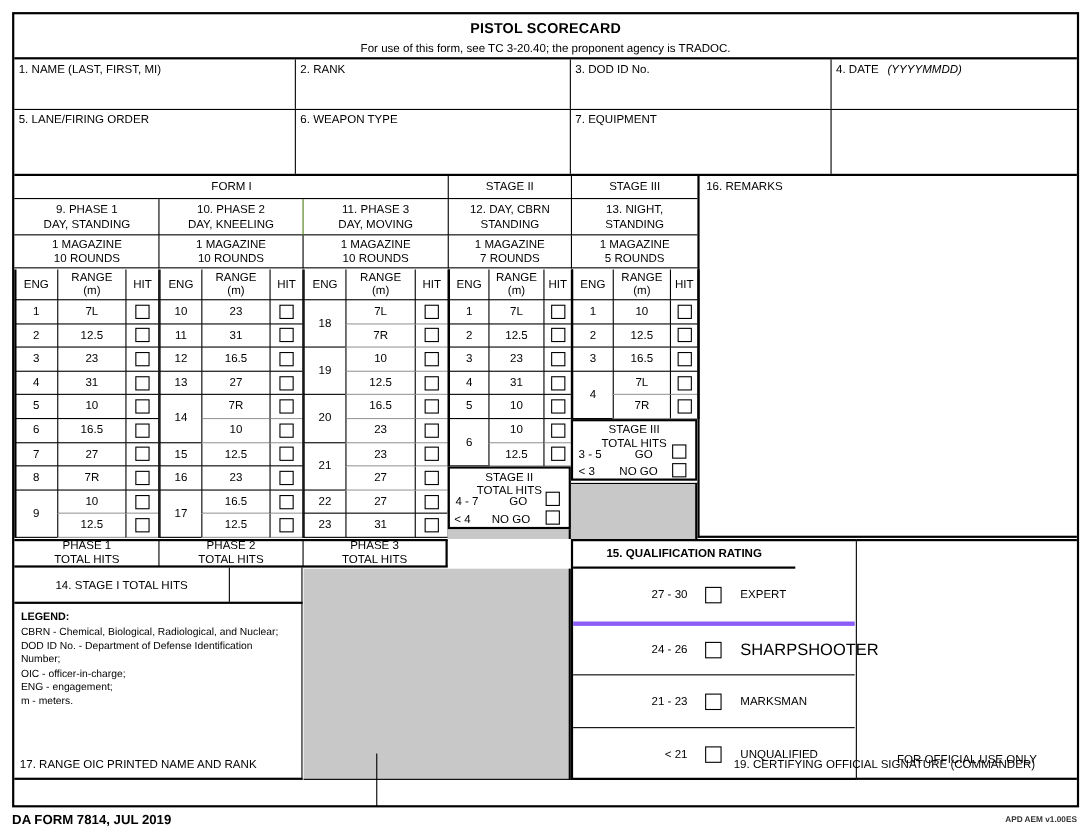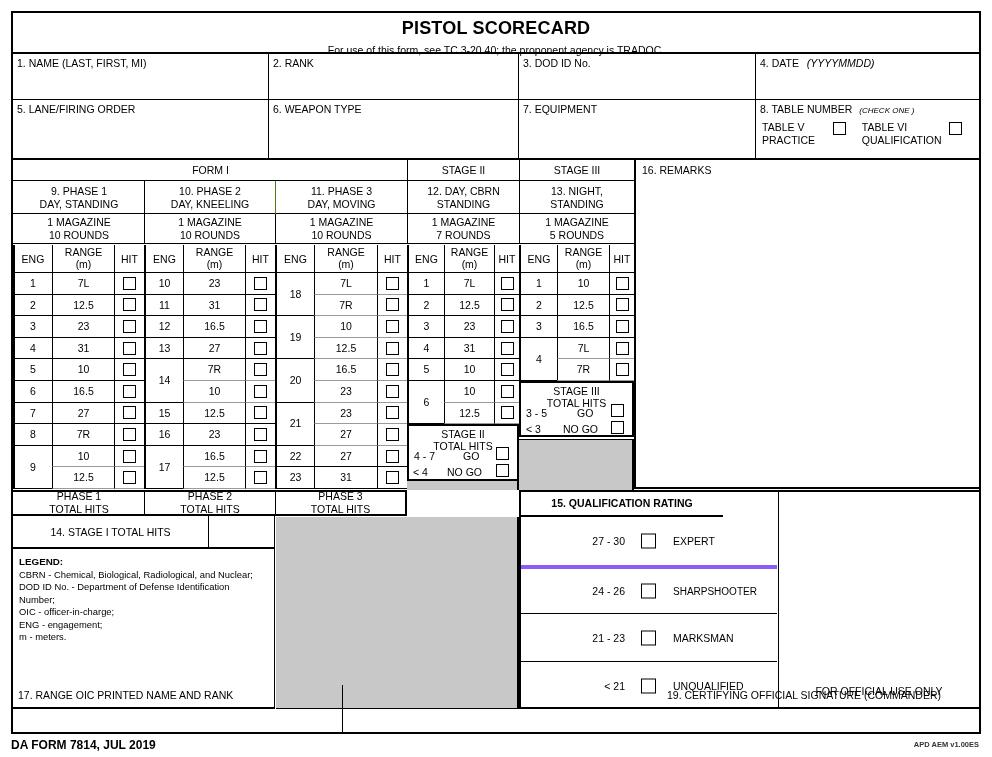--- a/index.html
+++ b/index.html
@@ -44,21 +44,21 @@
     background: #fff;
   }
 
   
   #title-wrap {
     position: absolute; left: 0; top: 0; width: 100%; height: 41px;
     border-bottom: 2px solid #000;
   }
   #form-title {
     text-align: center;
-    font-size: 18px;
+    font-size: 13px;
     font-weight: bold;
     margin-top: 5px;
     letter-spacing: 0.2px;
   }
   #form-subtitle {
     text-align: center;
     font-size: 10.5px;
     margin-top: 5px;
   }
 
@@ -142,38 +142,20 @@
 
     <div id="idrow2">
       <div class="abs idcell" style="left:0;top:0;width:256px;height:100%;">
         <span class="fieldlabel">5. LANE/FIRING ORDER</span>
       </div>
       <div class="abs idcell" style="left:256px;top:0;width:250px;height:100%;">
         <span class="fieldlabel">6. WEAPON TYPE</span>
       </div>
       <div class="abs idcell" style="left:506px;top:0;width:237px;height:100%;">
         <span class="fieldlabel">7. EQUIPMENT</span>
-      </div>
-      <div class="abs" style="left:743px;top:0;width:223px;height:100%;">
-        <span class="fieldlabel">
-          <span>8. TABLE NUMBER</span>
-          <span class="small-ital" style="margin-left:4px;">(CHECK ONE )</span>
-        </span>
-        <div class="tblchecks">
-          <span class="cell" style="width:58px;line-height:1.25;">
-            <span>TABLE V</span><br>
-            <span>PRACTICE</span>
-          </span>
-          <span class="chk" style="margin-left:10px;margin-top:1px;"></span>
-          <span class="cell" style="width:84px;line-height:1.25;margin-left:13px;">
-            <span>TABLE VI</span><br>
-            <span>QUALIFICATION</span>
-          </span>
-          <span class="chk" style="margin-top:1px;"></span>
-        </div>
       </div>
     </div>
 
     <div id="grid">
 
       <div class="abs" style="left:621px;top:0;width:345px;height:329px;border-left:2px solid #000;border-bottom:2px solid #000;">
         <span class="fieldlabel" style="top:4px;left:6px;">16. REMARKS</span>
       </div>
 
       <div class="abs" style="left:0;top:0;width:621px;height:21px;border-bottom:1px solid #000;"></div>
@@ -487,21 +469,21 @@
         <div class="cellbox" style="left:0;top:0;width:202px;height:25px;border-bottom:2px solid #000;font-weight:bold;">15. QUALIFICATION RATING</div>
         <div id="ratings">
             <div class="" style="position:absolute;left:0;top:25px;width:256px;height:48px;">
               <div style="position:absolute;left:48px;top:50%;transform:translateY(-50%);font-size:10.5px;width:56px;text-align:right;">27 - 30</div>
               <span class="chk" style="position:absolute;left:120px;top:50%;transform:translateY(-50%);width:15px;height:15px;"></span>
               <div style="position:absolute;left:152px;top:50%;transform:translateY(-50%);font-size:10.5px;">EXPERT</div>
             </div>
             <div class="" style="position:absolute;left:0;top:73px;width:256px;height:48px;border-top:4px solid #8b5cf6;">
               <div style="position:absolute;left:48px;top:50%;transform:translateY(-50%);font-size:10.5px;width:56px;text-align:right;">24 - 26</div>
               <span class="chk" style="position:absolute;left:120px;top:50%;transform:translateY(-50%);width:15px;height:15px;"></span>
-              <div style="position:absolute;left:152px;top:50%;transform:translateY(-50%);font-size:10px;">SHARPSHOOTER</div>
+              <div style="position:absolute;left:152px;top:50%;transform:translateY(-50%);font-size:15px;">SHARPSHOOTER</div>
             </div>
             <div class="" style="position:absolute;left:0;top:121px;width:256px;height:48px;border-top:1px solid #000;">
               <div style="position:absolute;left:48px;top:50%;transform:translateY(-50%);font-size:10.5px;width:56px;text-align:right;">21 - 23</div>
               <span class="chk" style="position:absolute;left:120px;top:50%;transform:translateY(-50%);width:15px;height:15px;"></span>
               <div style="position:absolute;left:152px;top:50%;transform:translateY(-50%);font-size:10.5px;">MARKSMAN</div>
             </div>
             <div class="" style="position:absolute;left:0;top:169px;width:256px;height:48px;border-top:1px solid #000;">
               <div style="position:absolute;left:48px;top:50%;transform:translateY(-50%);font-size:10.5px;width:56px;text-align:right;">&lt; 21</div>
               <span class="chk" style="position:absolute;left:120px;top:50%;transform:translateY(-50%);width:15px;height:15px;"></span>
               <div style="position:absolute;left:152px;top:50%;transform:translateY(-50%);font-size:10.5px;">UNQUALIFIED</div>

